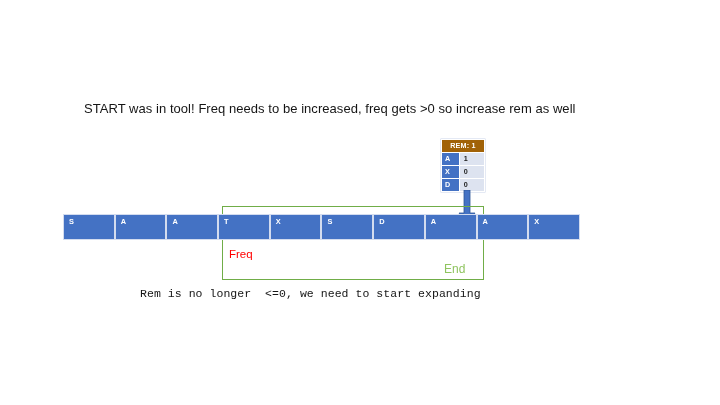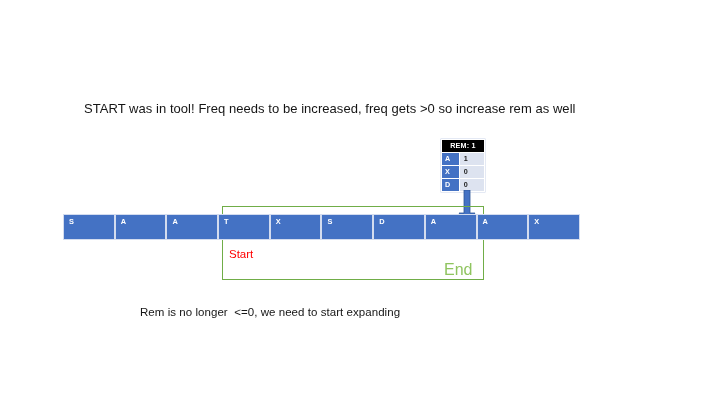--- a/index.html
+++ b/index.html
@@ -25,26 +25,27 @@
     line-height: 15px;
     color: #151515;
     white-space: pre;
     letter-spacing: 0.05px;
   }
 
   
   .caption-bottom {
     position: absolute;
     left: 140px;
-    top: 305px;
+    top: 286px;
     font-size: 11.5px;
     line-height: 15px;
     color: #151515;
     white-space: pre;
     letter-spacing: 0.05px;
+    font-family: Liberation Mono, monospace;
   }
 
   
   .rem-table {
     position: absolute;
     left: 441px;
     top: 139px;
     width: 44px;
     border-collapse: collapse;
     border-spacing: 0;
@@ -55,21 +56,21 @@
     padding: 0;
     margin: 0;
     height: 12px;
     font-size: 7.2px;
     line-height: 12px;
     font-weight: bold;
     border: 0.8px solid #ffffff;
     box-sizing: border-box;
   }
   .rem-header {
-    background: #000000;
+    background: #a16207;
     color: #ffffff;
     text-align: center;
     letter-spacing: 0.2px;
   }
   .rem-key {
     background: #4472c4;
     color: #ffffff;
     width: 18px;
     padding-left: 3px !important;
     text-align: left;
@@ -109,21 +110,21 @@
     top: 247px;
     font-size: 11.5px;
     line-height: 15px;
     color: #ff0000;
     white-space: pre;
   }
   .label-end {
     position: absolute;
     left: 444px;
     top: 262px;
-    font-size: 16px;
+    font-size: 12px;
     line-height: 15px;
     color: #8fc45f;
     white-space: pre;
   }
 
   
   .seq-bar {
     position: absolute;
     left: 63px;
     top: 214px;
@@ -175,21 +176,21 @@
   </tbody>
 </table>
 
 <div class="arrow">
   <svg width="18" height="35" viewBox="0 0 18 35">
     <polygon points="6,0 12,0 12,23 17,23 9,34 1,23 6,23" fill="#4472c4" stroke="#2e5597" stroke-width="0.8"></polygon>
   </svg>
 </div>
 
 <div class="window-box"></div>
-<div class="label-start">Start</div>
+<div class="label-start">Freq</div>
 <div class="label-end">End</div>
 
 <div class="seq-bar">
   <div class="seq-cell">
     <span class="letter">S</span>
   </div>
   <div class="seq-cell">
     <span class="letter">A</span>
   </div>
   <div class="seq-cell">

